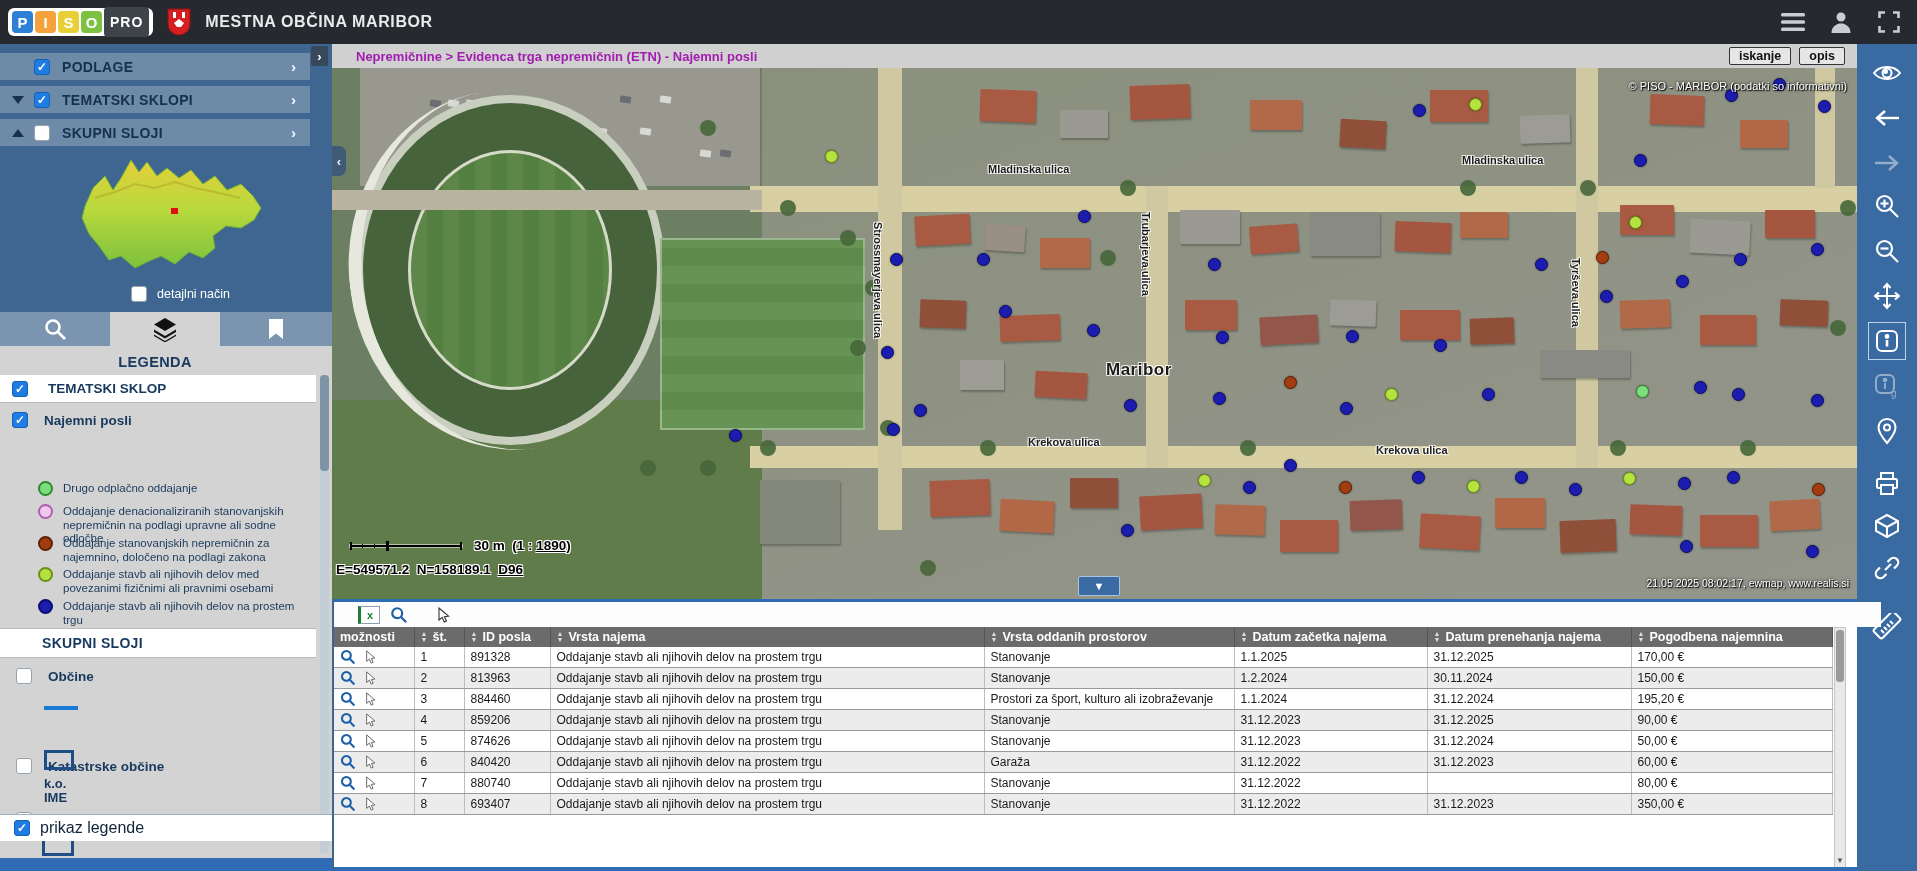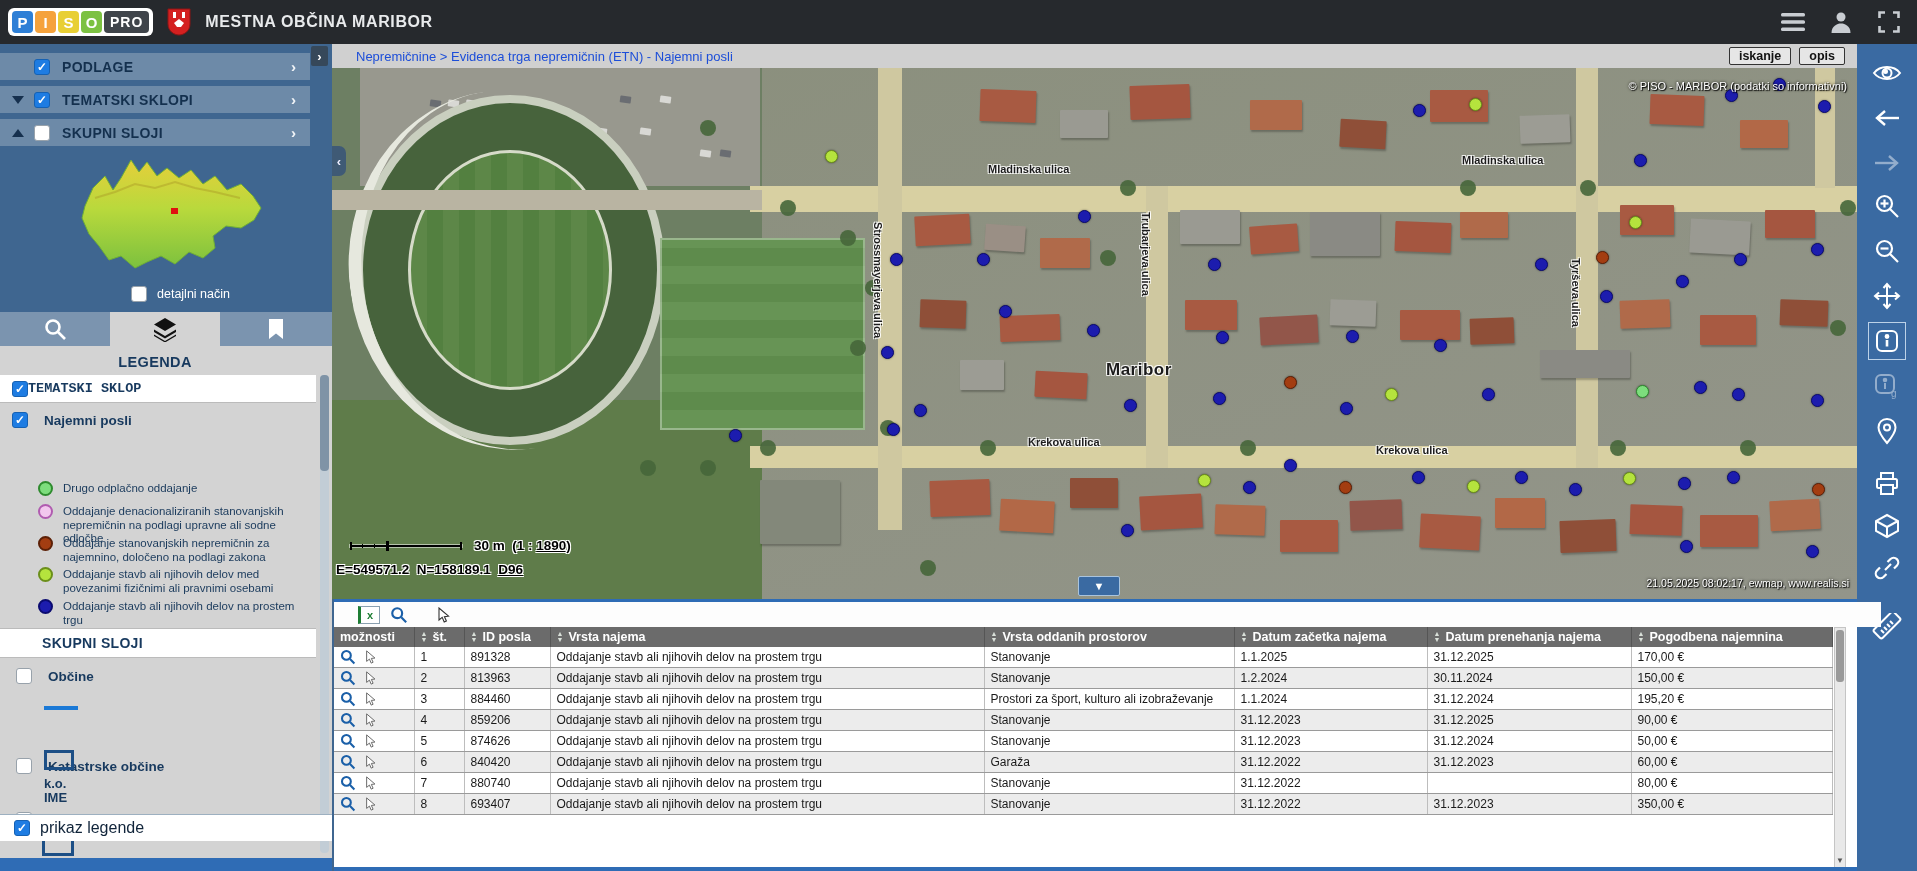--- a/index.html
+++ b/index.html
@@ -3,21 +3,21 @@
 <meta charset="utf-8">
 <style>
   html,body{margin:0;padding:0;background:#26292d;font-family:"Liberation Sans",sans-serif;}
   #app{position:relative;width:1917px;height:871px;overflow:hidden;background:#3f6690;}
   .abs{position:absolute;}
   
   #hdr{position:absolute;left:0;top:0;width:1917px;height:44px;background:#26292d;display:flex;align-items:center;}
   #logo{display:flex;align-items:center;background:#fff;border-radius:6px;padding:3px 4px;margin-left:8px;height:28px;box-sizing:border-box;}
   .tile{width:21px;height:22px;border-radius:4px;color:#fff;font-weight:bold;font-size:15px;display:flex;align-items:center;justify-content:center;margin-right:2px;}
   .t0{background:#2e7fd6}.t1{background:#f5a23c}.t2{background:#e8cf35}.t3{background:#7cc142}
-  #logoPro{background:#3f444a;color:#fff;font-weight:bold;font-size:14px;border-radius:4px;padding:2px 6px;height:22px;box-sizing:border-box;display:flex;align-items:center;letter-spacing:1px;}
+  #logoPro{background:#3f444a;color:#fff;font-weight:bold;font-size:14px;border-radius:4px;padding:2px 6px;height:30px;box-sizing:border-box;display:flex;align-items:center;letter-spacing:1px;}
   #crest{margin-left:14px;}
   #hTitle{color:#e8eaec;font-size:16px;font-weight:bold;letter-spacing:.6px;margin-left:14px;}
   #hicons{margin-left:auto;display:flex;align-items:center;gap:24px;margin-right:16px;}
   .hic{width:24px;height:24px;display:flex;align-items:center;justify-content:center;cursor:pointer;}
   
   #sidebar{position:absolute;left:0;top:44px;width:332px;height:827px;background:#3f6690;}
   .secRow{position:absolute;left:0;width:310px;height:27px;background:#6d8aa8;display:flex;align-items:center;}
   .secRow .tri{margin-left:12px;width:0;height:0;}
   .tri-down{border-left:6px solid transparent;border-right:6px solid transparent;border-top:8px solid #16304e;}
   .tri-up{border-left:6px solid transparent;border-right:6px solid transparent;border-bottom:8px solid #16304e;}
@@ -34,21 +34,21 @@
   #detCbRow span.lbl{color:#ffffff;font-size:12.5px;}
   
   .tab{position:absolute;top:268px;height:34px;width:110px;display:flex;align-items:center;justify-content:center;}
   .tab.inact{background:#7b94af;}
   .tab.act{background:#d3d3d3;}
   
   #legendPanel{position:absolute;left:0;top:302px;width:332px;height:512px;background:#d3d3d3;overflow:hidden;}
   #legTitle{position:absolute;left:0;top:8px;width:310px;text-align:center;color:#17395e;font-weight:bold;font-size:14.5px;letter-spacing:.4px;}
   #temRow{position:absolute;left:0;top:29px;width:316px;height:27px;background:#fff;display:flex;align-items:center;border-bottom:1px solid #bbb;}
   #temRow .cb{margin-left:12px;}
-  #temRow .lbl{color:#17395e;font-weight:bold;font-size:13.5px;margin-left:0;font-family:Liberation Mono, monospace;}
+  #temRow .lbl{color:#17395e;font-weight:bold;font-size:13.5px;margin-left:20px;}
   #najRow{position:absolute;left:0;top:62px;width:316px;height:24px;display:flex;align-items:center;}
   #najRow .cb{margin-left:12px;}
   #najRow .lbl{color:#17395e;font-weight:bold;font-size:13.5px;margin-left:16px;}
   .legItem{position:absolute;left:38px;width:268px;display:flex;align-items:flex-start;}
   .dot{width:15px;height:15px;border-radius:50%;box-sizing:border-box;border:2px solid #333;flex:none;}
   .legItem .txt{color:#1a3a5c;font-size:11.5px;line-height:13.5px;margin-left:10px;margin-top:1px;}
   #skupBand{position:absolute;left:0;top:282px;width:316px;height:28px;background:#fff;display:flex;align-items:center;border-top:1px solid #bbb;border-bottom:1px solid #bbb;}
   #skupBand .lbl{color:#17395e;font-weight:bold;font-size:14px;margin-left:42px;letter-spacing:.3px;}
   .slRow{position:absolute;display:flex;align-items:center;}
   .slRow .lbl{color:#17395e;font-weight:bold;font-size:13.5px;margin-left:16px;}
@@ -56,21 +56,21 @@
   .symRect{position:absolute;box-sizing:border-box;border:3px solid #1d4f86;background:transparent;}
   .symLbl{position:absolute;left:44px;color:#17395e;font-weight:bold;font-size:13px;}
   #legScroll{position:absolute;left:320px;top:29px;width:9px;height:478px;background:#c2cdd6;border-radius:4px;}
   #legThumb{position:absolute;left:0;top:0;width:9px;height:96px;background:#7f93a6;border-radius:4px;}
   #prikazBar{position:absolute;left:0;top:770px;width:332px;height:26px;background:#fff;display:flex;align-items:center;border-top:1px solid #9db0c0;}
   #prikazBar .cb{margin-left:14px;}
   #prikazBar .lbl{color:#10243a;font-size:16px;margin-left:10px;}
   #sideBottomStrip{position:absolute;left:0;top:814px;width:332px;height:13px;background:#2f6cb5;}
   
   #crumbBar{position:absolute;left:332px;top:44px;width:1525px;height:24px;background:#d0d0d0;display:flex;align-items:center;border-bottom:1px solid #9a9a9a;}
-  #crumbTxt{color:#1d4ed8;font-weight:normal;font-size:13px;margin-left:24px;}
+  #crumbTxt{color:#a21caf;font-weight:bold;font-size:13px;margin-left:24px;}
   #crumbBtns{margin-left:auto;margin-right:12px;display:flex;gap:8px;}
   .cBtn{border:1px solid #333;background:#e6e6e6;color:#121212;font-weight:bold;font-size:12.5px;padding:1px 9px;border-radius:2px;}
   
   #map{position:absolute;left:332px;top:68px;width:1525px;height:531px;overflow:hidden;background:linear-gradient(160deg,#8a8f7c,#93958a);}
   .mapLbl{position:absolute;color:#1c1c1c;font-size:11px;font-weight:bold;white-space:nowrap;text-shadow:-1px -1px 0 #ffffffcc,1px -1px 0 #ffffffcc,-1px 1px 0 #ffffffcc,1px 1px 0 #ffffffcc;}
   .mapLbl.big{font-size:17px;letter-spacing:.5px;}
   .mapLbl.vert{transform:rotate(90deg);transform-origin:left top;}
   .marker{position:absolute;width:13px;height:13px;border-radius:50%;box-sizing:border-box;border:1.5px solid #222;box-shadow:0 0 2px #0008;}
   #copyTxt{position:absolute;right:10px;top:12px;color:#fff;font-size:11px;text-shadow:0 0 3px #000,1px 1px 1px #000;}
   #stampTxt{position:absolute;right:8px;bottom:10px;color:#fff;font-size:10.5px;text-shadow:0 0 3px #000,1px 1px 1px #000;}

